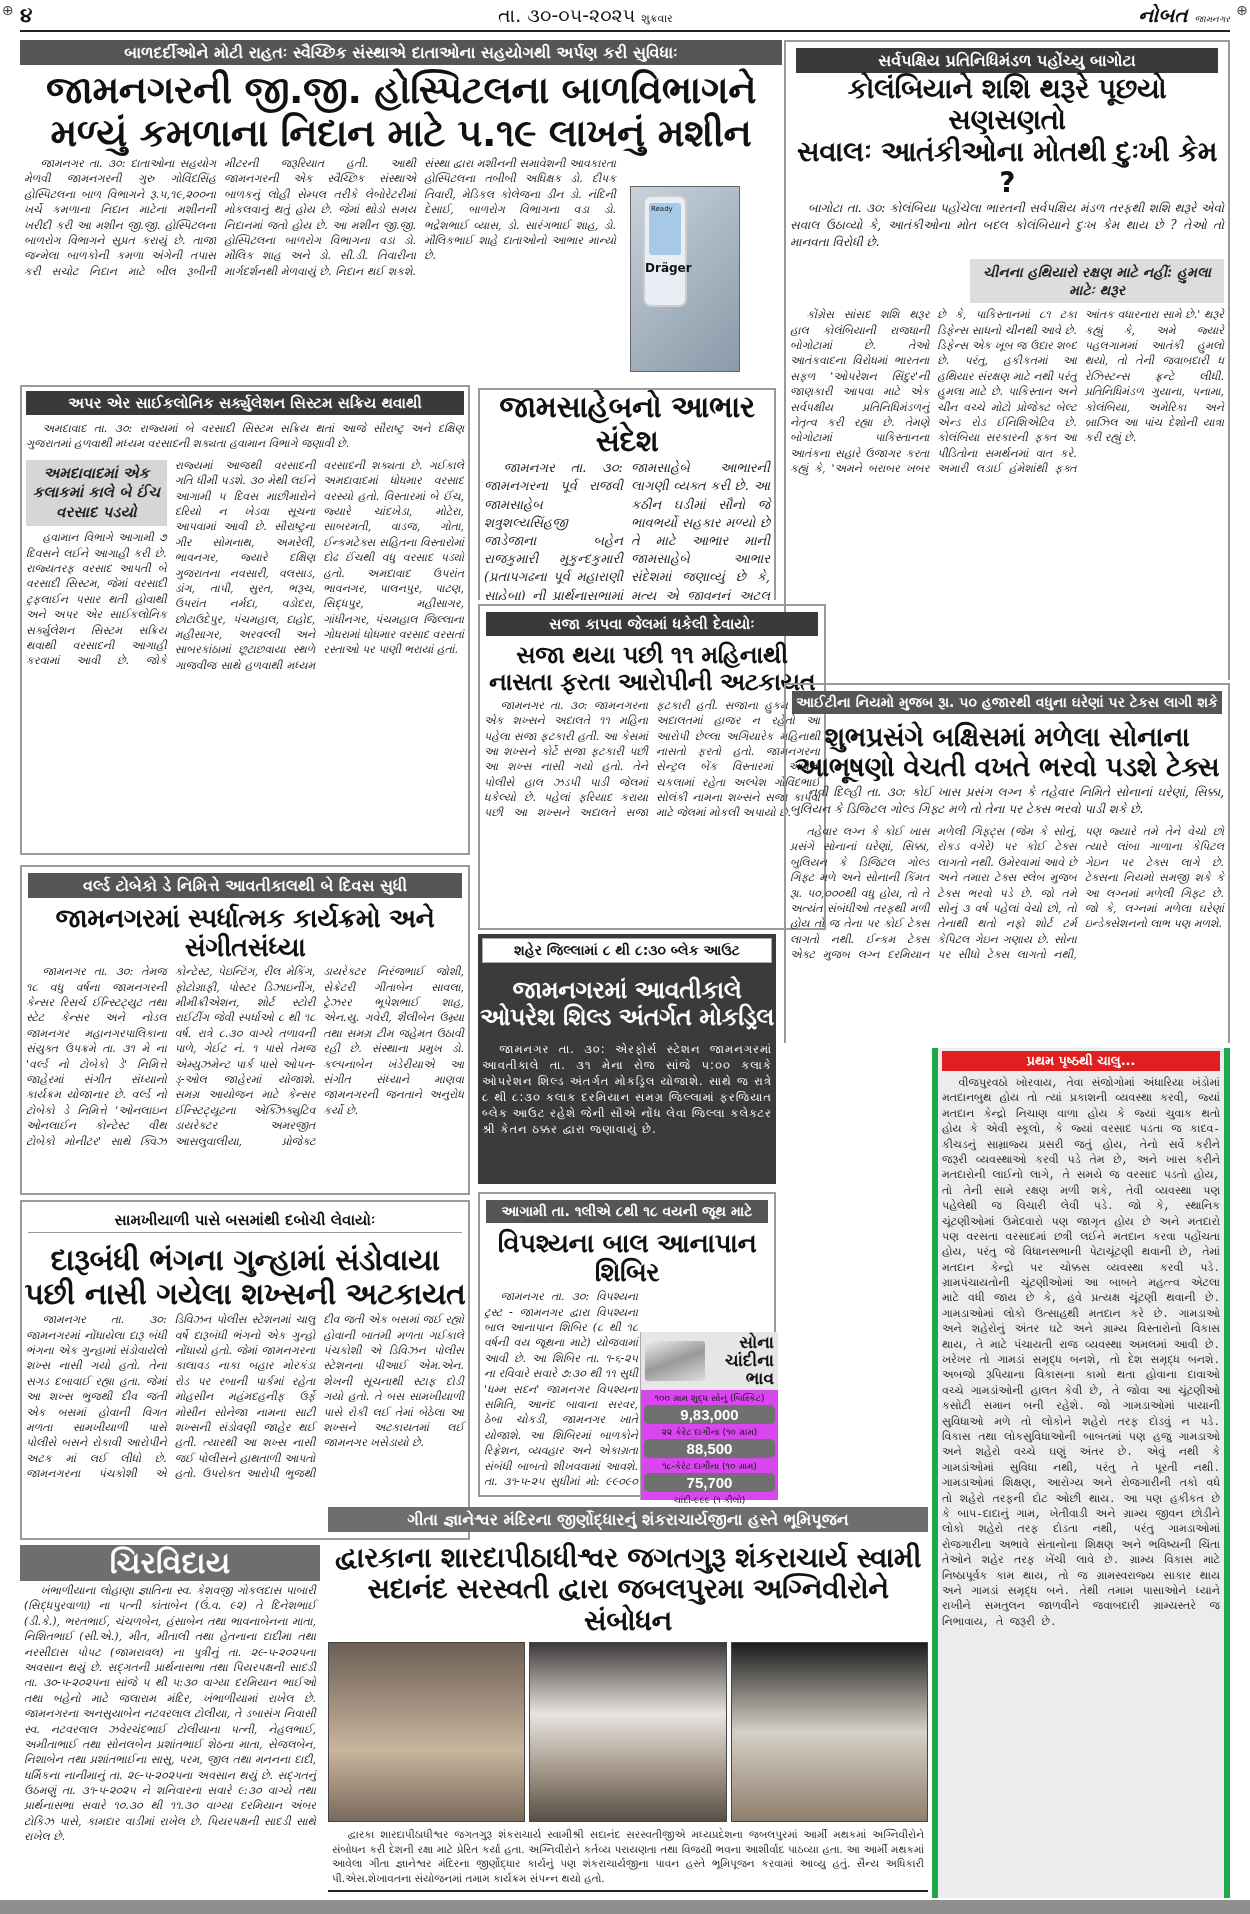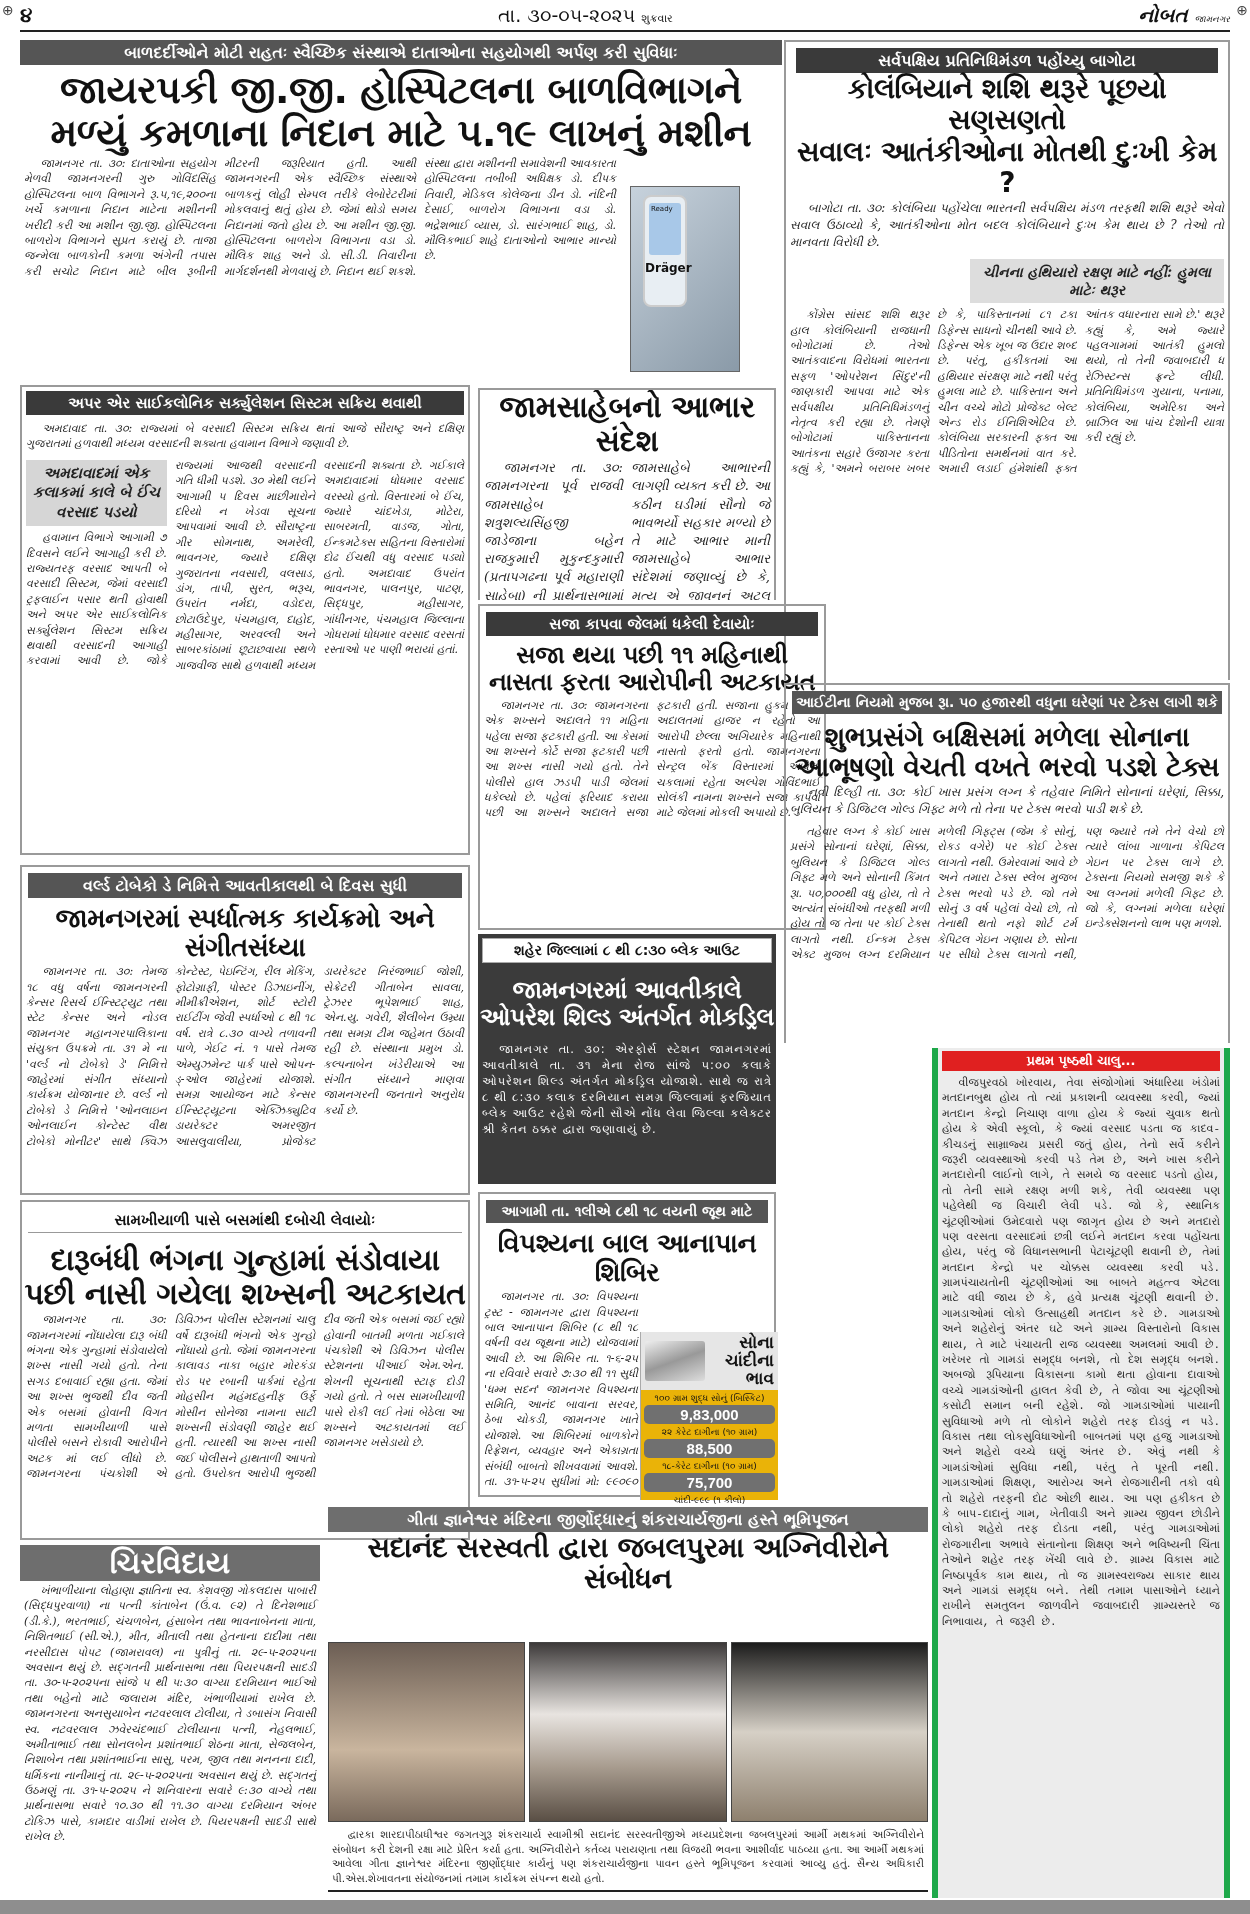--- a/index.html
+++ b/index.html
@@ -25,21 +25,21 @@
   .photo { position: absolute; background: linear-gradient(135deg, #c7d2dc, #8a9aa8); border: 1px solid #666; padding-left: 8px; }
   .device { position: absolute; left: 12px; top: 8px; width: 44px; height: 112px; background: #e8eef3; border: 2px solid #ccc; border-radius: 8px; }
   .device .scr { margin: 6px 4px; height: 52px; background: #a8c8e8; border-radius: 3px; }
   .device .brand { font-size: 12px; text-align: center; font-weight: bold; }
 
   .blackbox { position: absolute; background: #3b3b3b; color: #fff; }
   .blackbox .kicker { background: #fff; color: #111; margin: 4px; border: 1px solid #aaa; }
   .blackbox .headline { color: #fff; }
   .blackbox .body { color: #fff; font-style: normal; font-family: "DejaVu Sans", sans-serif; }
 
-  .gold { position: absolute; background: #eab308; border-left: 1px solid #aaa; }
+  .gold { position: absolute; background: #d946ef; border-left: 1px solid #aaa; }
   .gold .ghead { display: flex; align-items: center; justify-content: space-between; background: #e6e6e6; padding: 2px 4px; }
   .gold .bars { width: 60px; height: 40px; background: linear-gradient(160deg, #eee, #999, #ddd); border-radius: 3px; }
   .gold .gtitle { font-weight: bold; font-size: 17px; text-align: right; line-height: 1.05; }
   .gold .glabel { font-size: 9px; text-align: center; margin-top: 3px; }
   .gold .gval { background: #707070; color: #fff; font-weight: bold; font-size: 15px; text-align: center; border-radius: 5px; margin: 1px 3px; padding: 1px 0; font-family: "Liberation Sans", sans-serif; }
 
   .greenbox { position: absolute; border-left: 6px solid #1ea84a; border-right: 6px solid #1ea84a; background: #ececec; }
   .redbar { background: #e02020; color: #fff; font-weight: bold; text-align: center; font-size: 13px; padding: 2px; margin: 3px 4px; }
   .greenbox .body { font-style: normal; font-family: Liberation Mono, monospace; color: #222; }
 
@@ -60,21 +60,21 @@
   <span class="reg" style="right:2px">⊕</span>
 
   <header class="masthead">
     <span class="pno">૪</span>
     <span class="date"><span>તા. ૩૦-૦૫-૨૦૨૫</span> <small>શુક્રવાર</small></span>
     <span class="logo"><span>નોબત</span> <small>જામનગર</small></span>
   </header>
 
   <article class="box" style="left:20px;top:40px;width:762px;height:335px;border:none;">
     <div class="kicker" style="font-size:16px;">બાળદર્દીઓને મોટી રાહતઃ સ્વૈચ્છિક સંસ્થાએ દાતાઓના સહયોગથી અર્પણ કરી સુવિધાઃ</div>
-    <h1 class="headline" style="font-size:38px;margin-top:4px;">જાયરપકી જી.જી. હોસ્પિટલના બાળવિભાગને</h1>
+    <h1 class="headline" style="font-size:38px;margin-top:4px;">જામનગરની જી.જી. હોસ્પિટલના બાળવિભાગને</h1>
     <h1 class="headline" style="font-size:38px;">મળ્યું કમળાના નિદાન માટે ૫.૧૯ લાખનું મશીન</h1>
     <div class="body" style="column-count:3;width:600px;height:190px;overflow:hidden;">
         <p>જામનગર તા. ૩૦: દાતાઓના સહયોગ મેળવી જામનગરની ગુરુ ગોવિંદસિંહ હોસ્પિટલના બાળ વિભાગને રૂ.૫,૧૯,૨૦૦ના ખર્ચે કમળાના નિદાન માટેના મશીનની ખરીદી કરી આ મશીન જી.જી. હોસ્પિટલના બાળરોગ વિભાગને સુપ્રત કરાયું છે. તાજા જન્મેલા બાળકોની કમળા અંગેની તપાસ કરી સચોટ નિદાન માટે બીલ રૂબીની મીટરની જરૂરિયાત હતી. આથી જામનગરની એક સ્વૈચ્છિક સંસ્થાએ બાળકનું લોહી સેમ્પલ તરીકે લેબોરેટરીમાં મોકલવાનું થતું હોય છે. જેમાં થોડો સમય નિદાનમાં જતો હોય છે. આ મશીન જી.જી. હોસ્પિટલના બાળરોગ વિભાગના વડા ડો. મૌલિક શાહ અને ડો. સી.ડી. તિવારીના માર્ગદર્શનથી મેળવાયું છે. નિદાન થઈ શકશે. સંસ્થા દ્વારા મશીનની સમાવેશની આવકારતા હોસ્પિટલના તબીબી અધિક્ષક ડો. દીપક તિવારી, મેડિકલ કોલેજના ડીન ડો. નંદિની દેસાઈ, બાળરોગ વિભાગના વડા ડો. ભદ્રેશભાઈ વ્યાસ, ડો. સારંગભાઈ શાહ, ડો. મૌલિકભાઈ શાહે દાતાઓનો આભાર માન્યો છે.</p>
       </div>
     <div class="photo" style="left:610px;top:146px;width:110px;height:186px;">
       <div class="device">
         <div class="scr" style="font-size:7px;padding:2px;">Ready</div>
         <div class="brand">Dräger</div>
       </div>
     </div>
@@ -195,20 +195,21 @@
 
   <section class="obit" style="left:20px;top:1545px;width:300px;height:350px;">
     <div class="otitle">ચિરવિદાય</div>
     <div class="body" style="font-size:11px;height:305px;overflow:hidden;">
         <p>ખંભાળીયાના લોહાણા જ્ઞાતિના સ્વ. કેશવજી ગોકલદાસ પાબારી (સિદ્ધપુરવાળા) ના પત્ની કાંતાબેન (ઉં.વ. ૯૨) તે દિનેશભાઈ (ડી.કે.), ભરતભાઈ, ચંચળબેન, હંસાબેન તથા ભાવનાબેનના માતા, નિશિતભાઈ (સી.એ.), મીત, મીતાલી તથા હેતનાના દાદીમા તથા નરસીદાસ પોપટ (જામરાવલ) ના પુત્રીનું તા. ૨૯-૫-૨૦૨૫ના અવસાન થયું છે. સદ્‌ગતની પ્રાર્થનાસભા તથા પિયરપક્ષની સાદડી તા. ૩૦-૫-૨૦૨૫ના સાંજે ૫ થી ૫:૩૦ વાગ્યા દરમિયાન ભાઈઓ તથા બહેનો માટે જલારામ મંદિર, ખંભાળીયામાં રાખેલ છે. જામનગરના અનસુયાબેન નટવરલાલ ટોલીયા, તે ડબાસંગ નિવાસી સ્વ. નટવરલાલ ઝવેરચંદભાઈ ટોલીયાના પત્ની, નેહલભાઈ, અમીતાભાઈ તથા સોનલબેન પ્રશાંતભાઈ શેઠના માતા, સેજલબેન, નિશાબેન તથા પ્રશાંતભાઈના સાસુ, પરમ, જીલ તથા મનનના દાદી, ધર્મિકના નાનીમાનું તા. ૨૯-૫-૨૦૨૫ના અવસાન થયું છે. સદ્‌ગતનું ઉઠમણું તા. ૩૧-૫-૨૦૨૫ ને શનિવારના સવારે ૯:૩૦ વાગ્યે તથા પ્રાર્થનાસભા સવારે ૧૦.૩૦ થી ૧૧.૩૦ વાગ્યા દરમિયાન અંબર ટોકિઝ પાસે, કામદાર વાડીમાં રાખેલ છે. પિયરપક્ષની સાદડી સાથે રાખેલ છે.</p>
       </div>
   </section>
 
   <article class="box" style="left:328px;top:1507px;width:600px;height:388px;border:none;">
     <div class="kicker" style="font-size:16px;background:#6e6e6e;">ગીતા જ્ઞાનેશ્વર મંદિરના જીર્ણોદ્ધારનું શંકરાચાર્યજીના હસ્તે ભૂમિપૂજન</div>
+    <h1 class="headline" style="font-size:28px;margin-top:10px;">દ્વારકાના શારદાપીઠાધીશ્વર જગતગુરૂ શંકરાચાર્ય સ્વામી</h1>
     <h1 class="headline" style="font-size:28px;">સદાનંદ સરસ્વતી દ્વારા જબલપુરમા અગ્નિવીરોને સંબોધન</h1>
     <div class="photos" style="left:0;top:135px;width:600px;height:180px;">
       <div></div>
       <div class="p2"></div>
       <div class="p3"></div>
     </div>
     <div class="body" style="position:absolute;top:318px;left:0;width:600px;font-style:normal;font-family:'DejaVu Sans',sans-serif;font-size:10.5px;border-bottom:2px solid #222;">
         <p>દ્વારકા શારદાપીઠાધીશ્વર જગતગુરૂ શંકરાચાર્ય સ્વામીશ્રી સદાનંદ સરસ્વતીજીએ મધ્યપ્રદેશના જબલપુરમાં આર્મી મથકમાં અગ્નિવીરોને સંબોધન કરી દેશની રક્ષા માટે પ્રેરિત કર્યા હતા. અગ્નિવીરોને કર્તવ્ય પરાયણતા તથા વિજયી ભવના આશીર્વાદ પાઠવ્યા હતા. આ આર્મી મથકમાં આવેલા ગીતા જ્ઞાનેશ્વર મંદિરના જીર્ણોદ્ધાર કાર્યનું પણ શંકરાચાર્યજીના પાવન હસ્તે ભૂમિપૂજન કરવામાં આવ્યુ હતું. સૈન્ય અધિકારી પી.એસ.શેખાવતના સંયોજનમાં તમામ કાર્યક્રમ સંપન્ન થયો હતો.</p>
       </div>
   </article>

